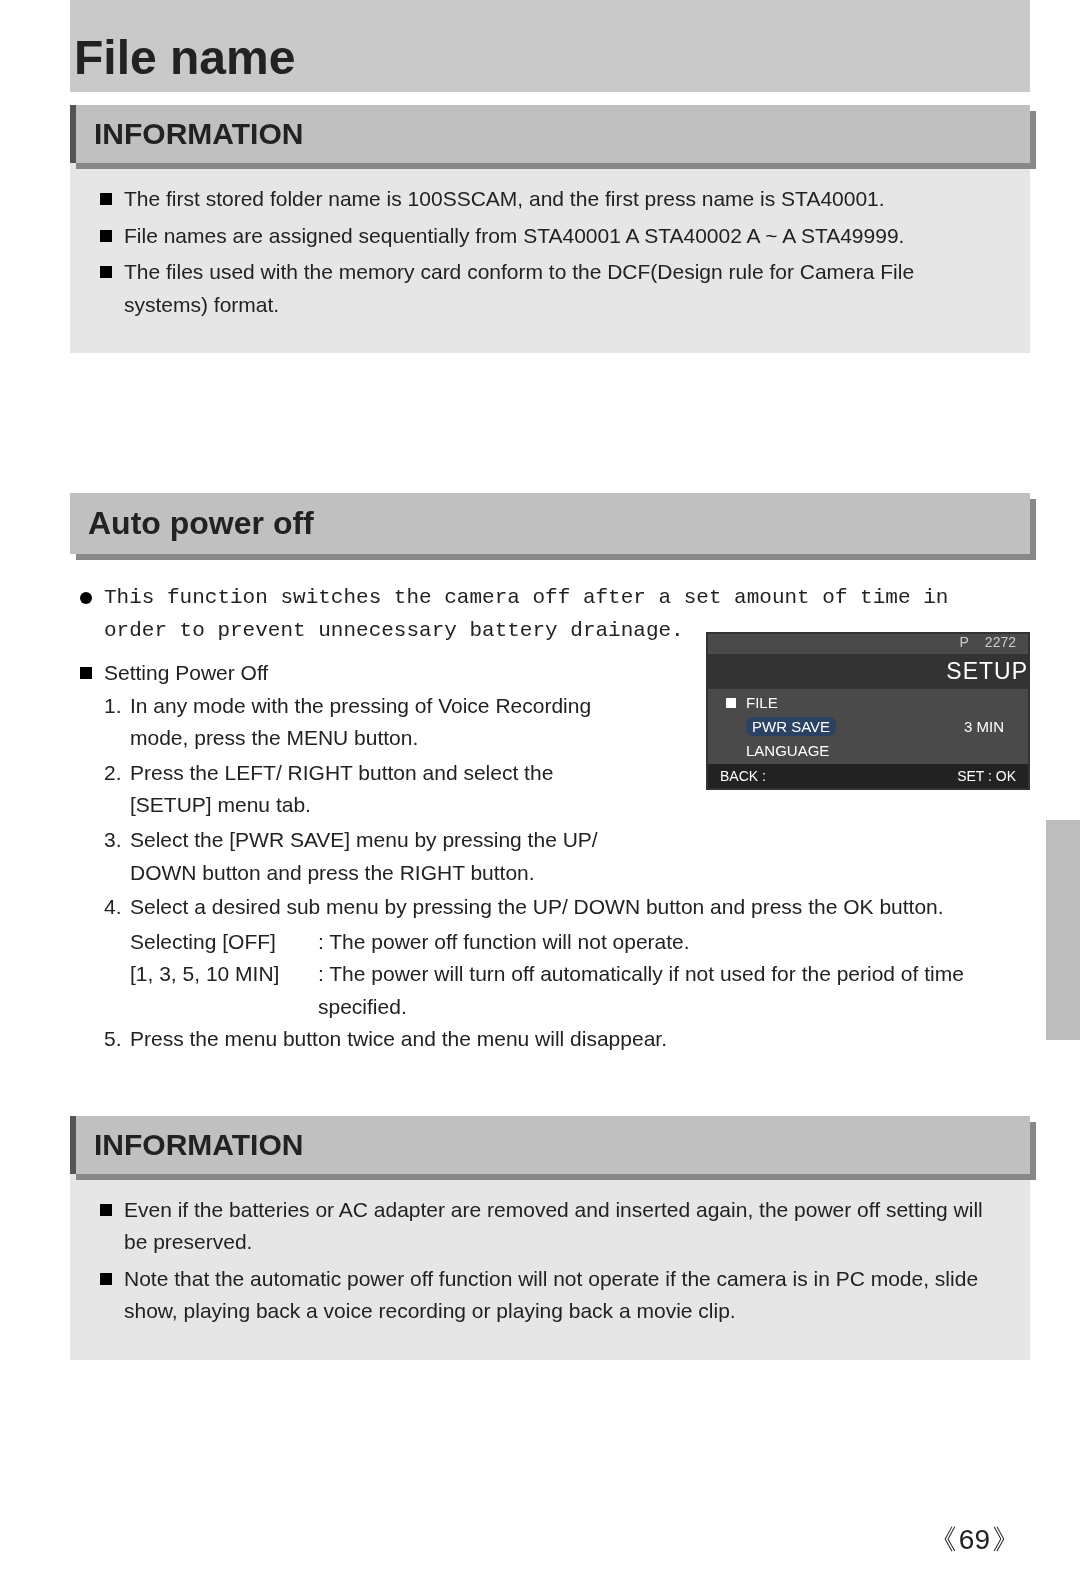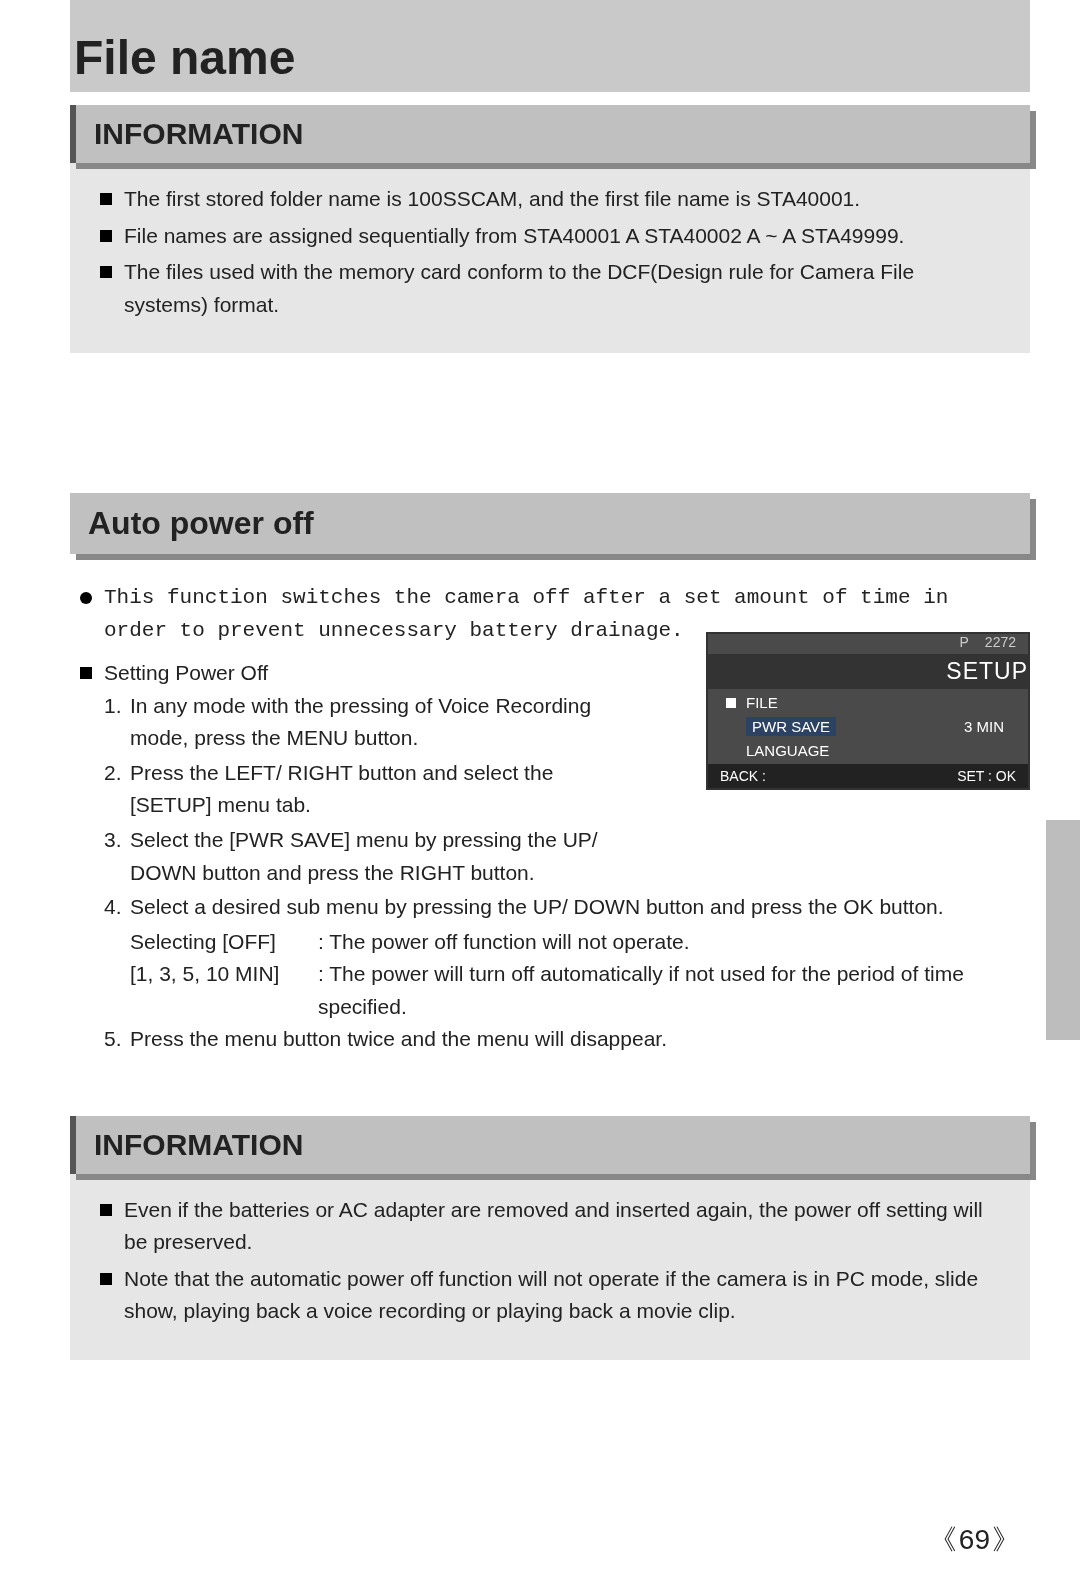--- a/index.html
+++ b/index.html
@@ -145,21 +145,21 @@
     text-align:right;font-weight:normal;background:#333;padding:4px 0;font-size:23px;letter-spacing:1px;
   }
   .scr-list { padding: 2px 0; }
   .scr-row {
     display:flex;align-items:center;
     padding:3px 24px 3px 18px;font-size:15px;
     justify-content:space-between;
   }
   .scr-row .lab { display:flex;align-items:center;gap:10px; }
   .scr-row .sqm { width:10px;height:10px;background:#fff;display:inline-block; }
-  .scr-row.hl .hlbox { background:#2b4262; padding:1px 6px; }
+  .scr-row.hl .hlbox { background:#2b4262; padding:1px 6px;border-radius:7px; }
   .scr-foot {
     display:flex;justify-content:space-between;
     background:#222;padding:4px 12px;font-size:14px;
   }
   .section3 { margin-top: 60px; }
   .side-tab {
     position:absolute;
     right:0; top:820px;
     width:34px; height:220px;
     background:#bdbdbd;
@@ -183,21 +183,21 @@
 <body>
 
 <div class="page">
   <div class="top-border"></div>
   <h1 class="page-title">File name</h1>
 
   <div class="section-bar">INFORMATION</div>
   <div class="info-body">
     <div class="info-item">
       <span class="blk-sq"></span>
-      <span>The first stored folder name is 100SSCAM, and the first file name is STA40001.</span>
+      <span>The first stored folder name is 100SSCAM, and the first press name is STA40001.</span>
     </div>
     <div class="info-item">
       <span class="blk-sq"></span>
       <span>File names are assigned sequentially from STA40001  A STA40002  A ~  A STA49999.</span>
     </div>
     <div class="info-item">
       <span class="blk-sq"></span>
       <span>The files used with the memory card conform to the DCF(Design rule for Camera File systems) format.</span>
     </div>
   </div>

